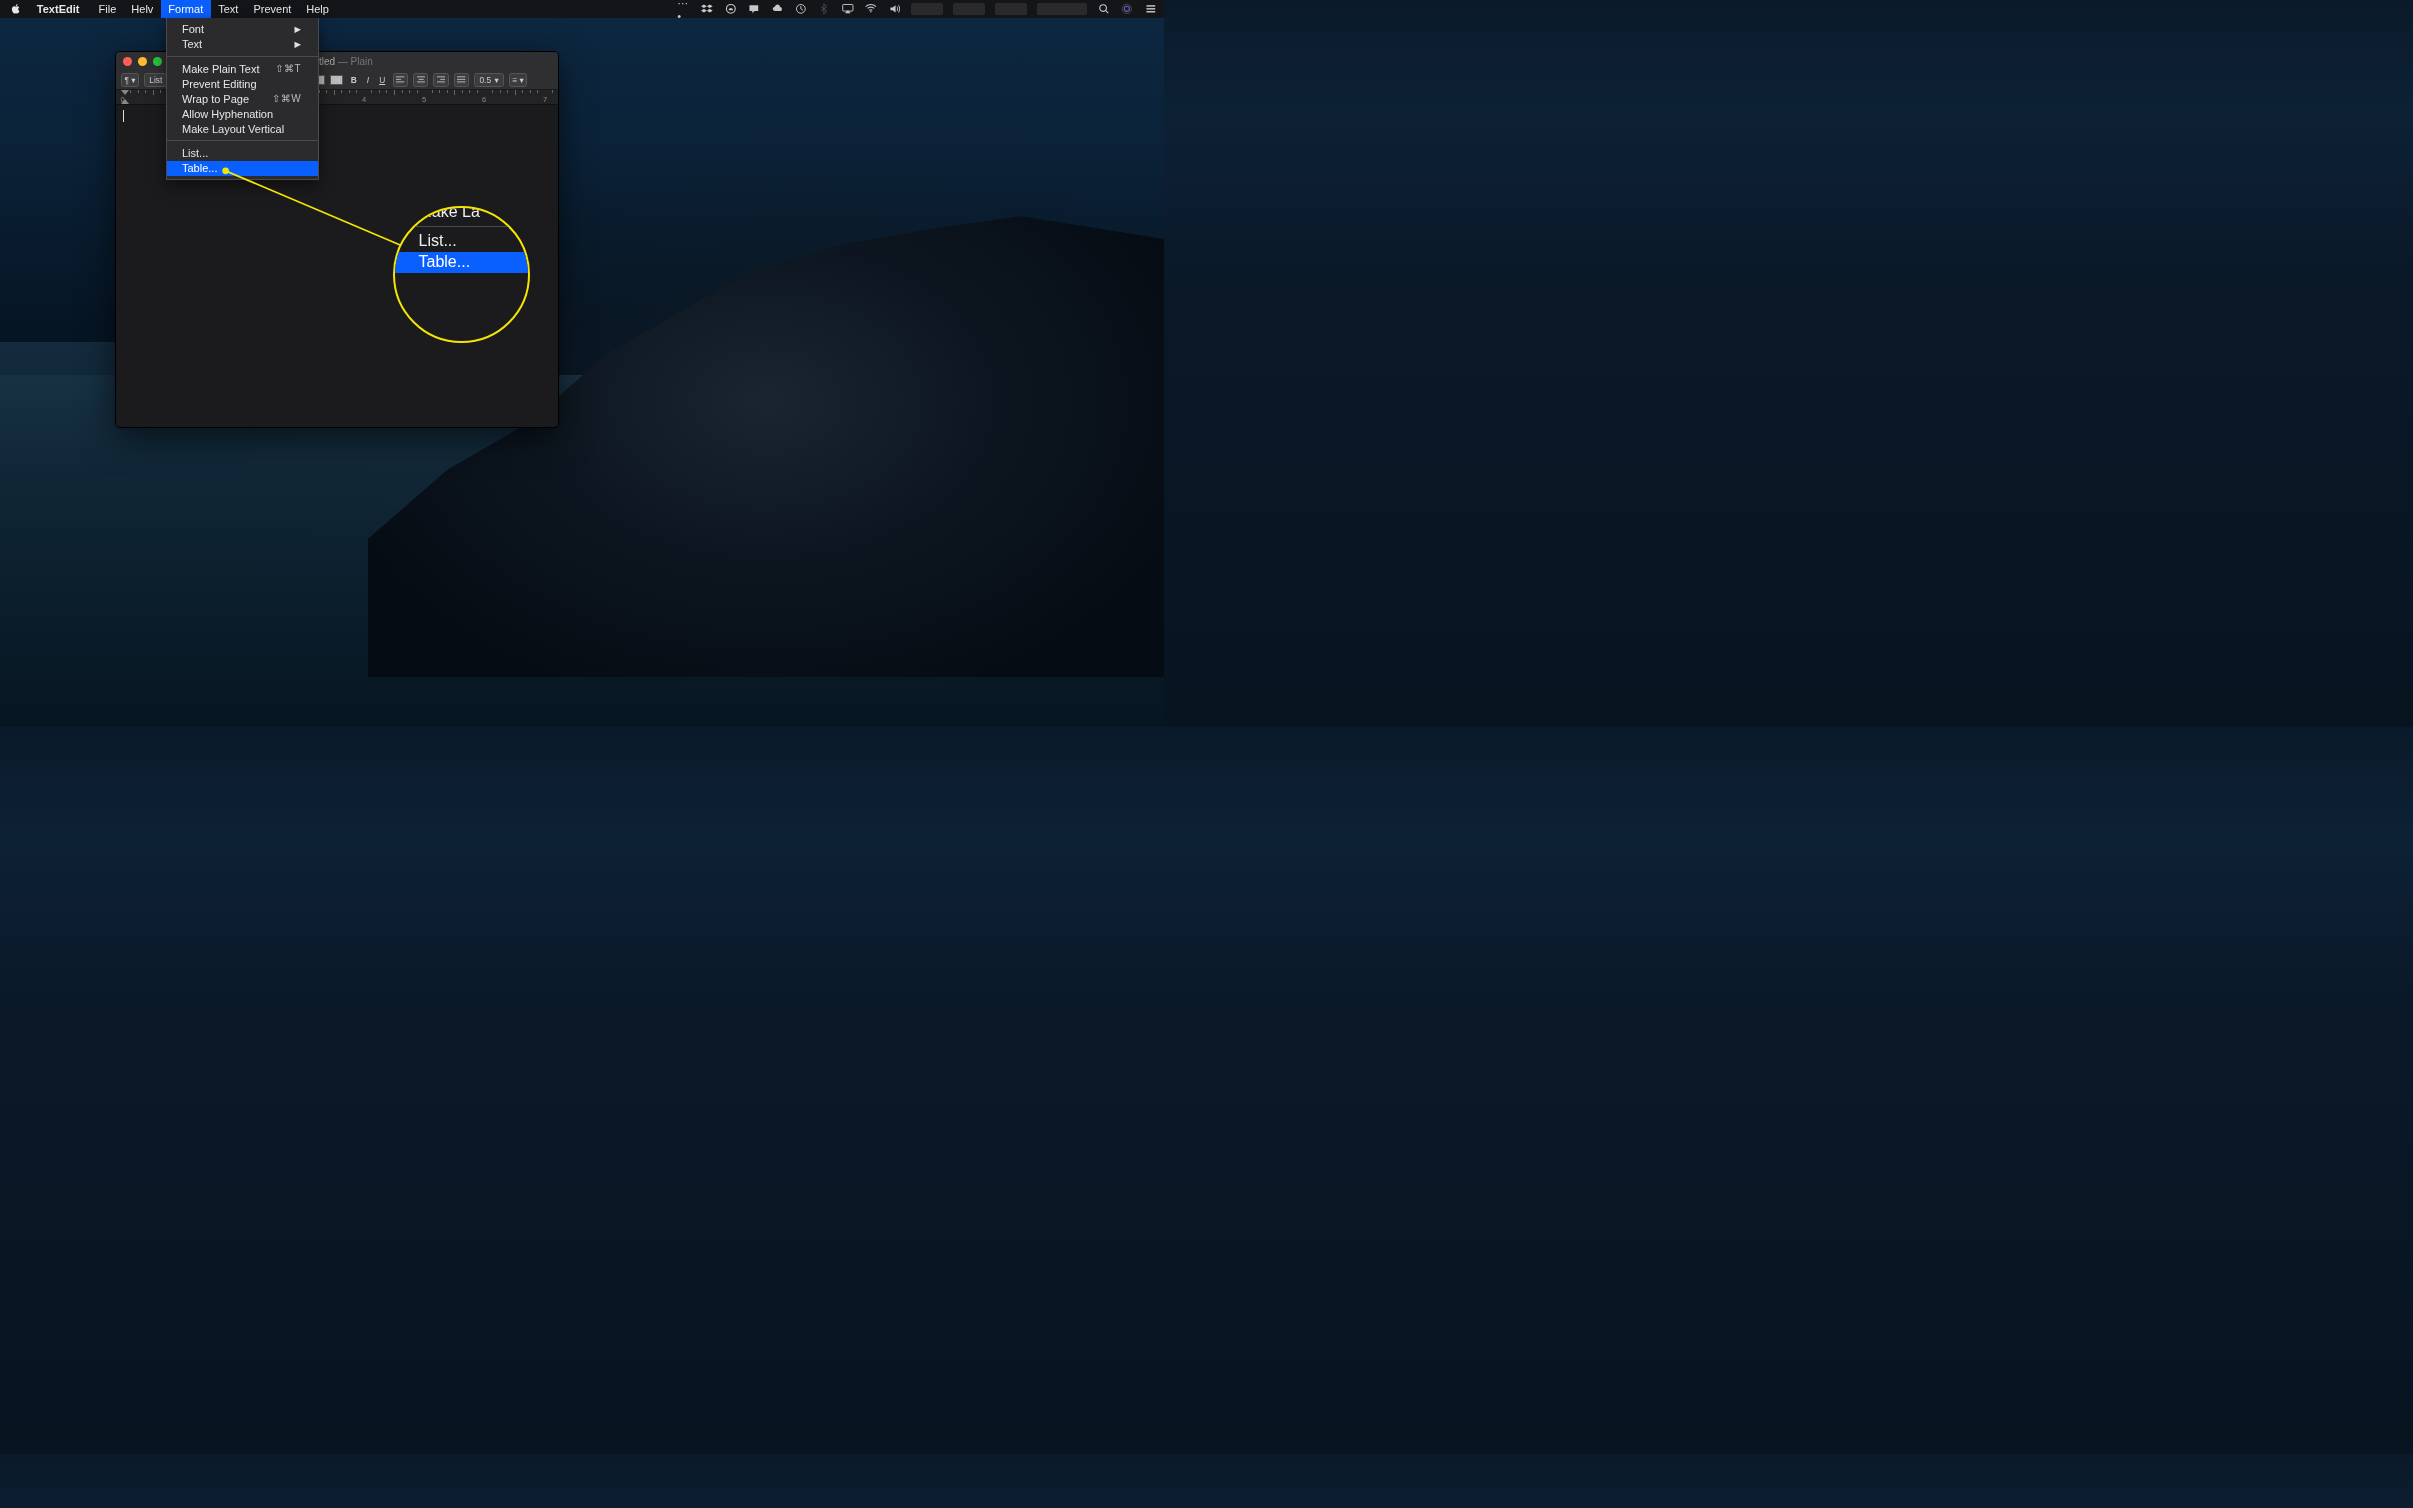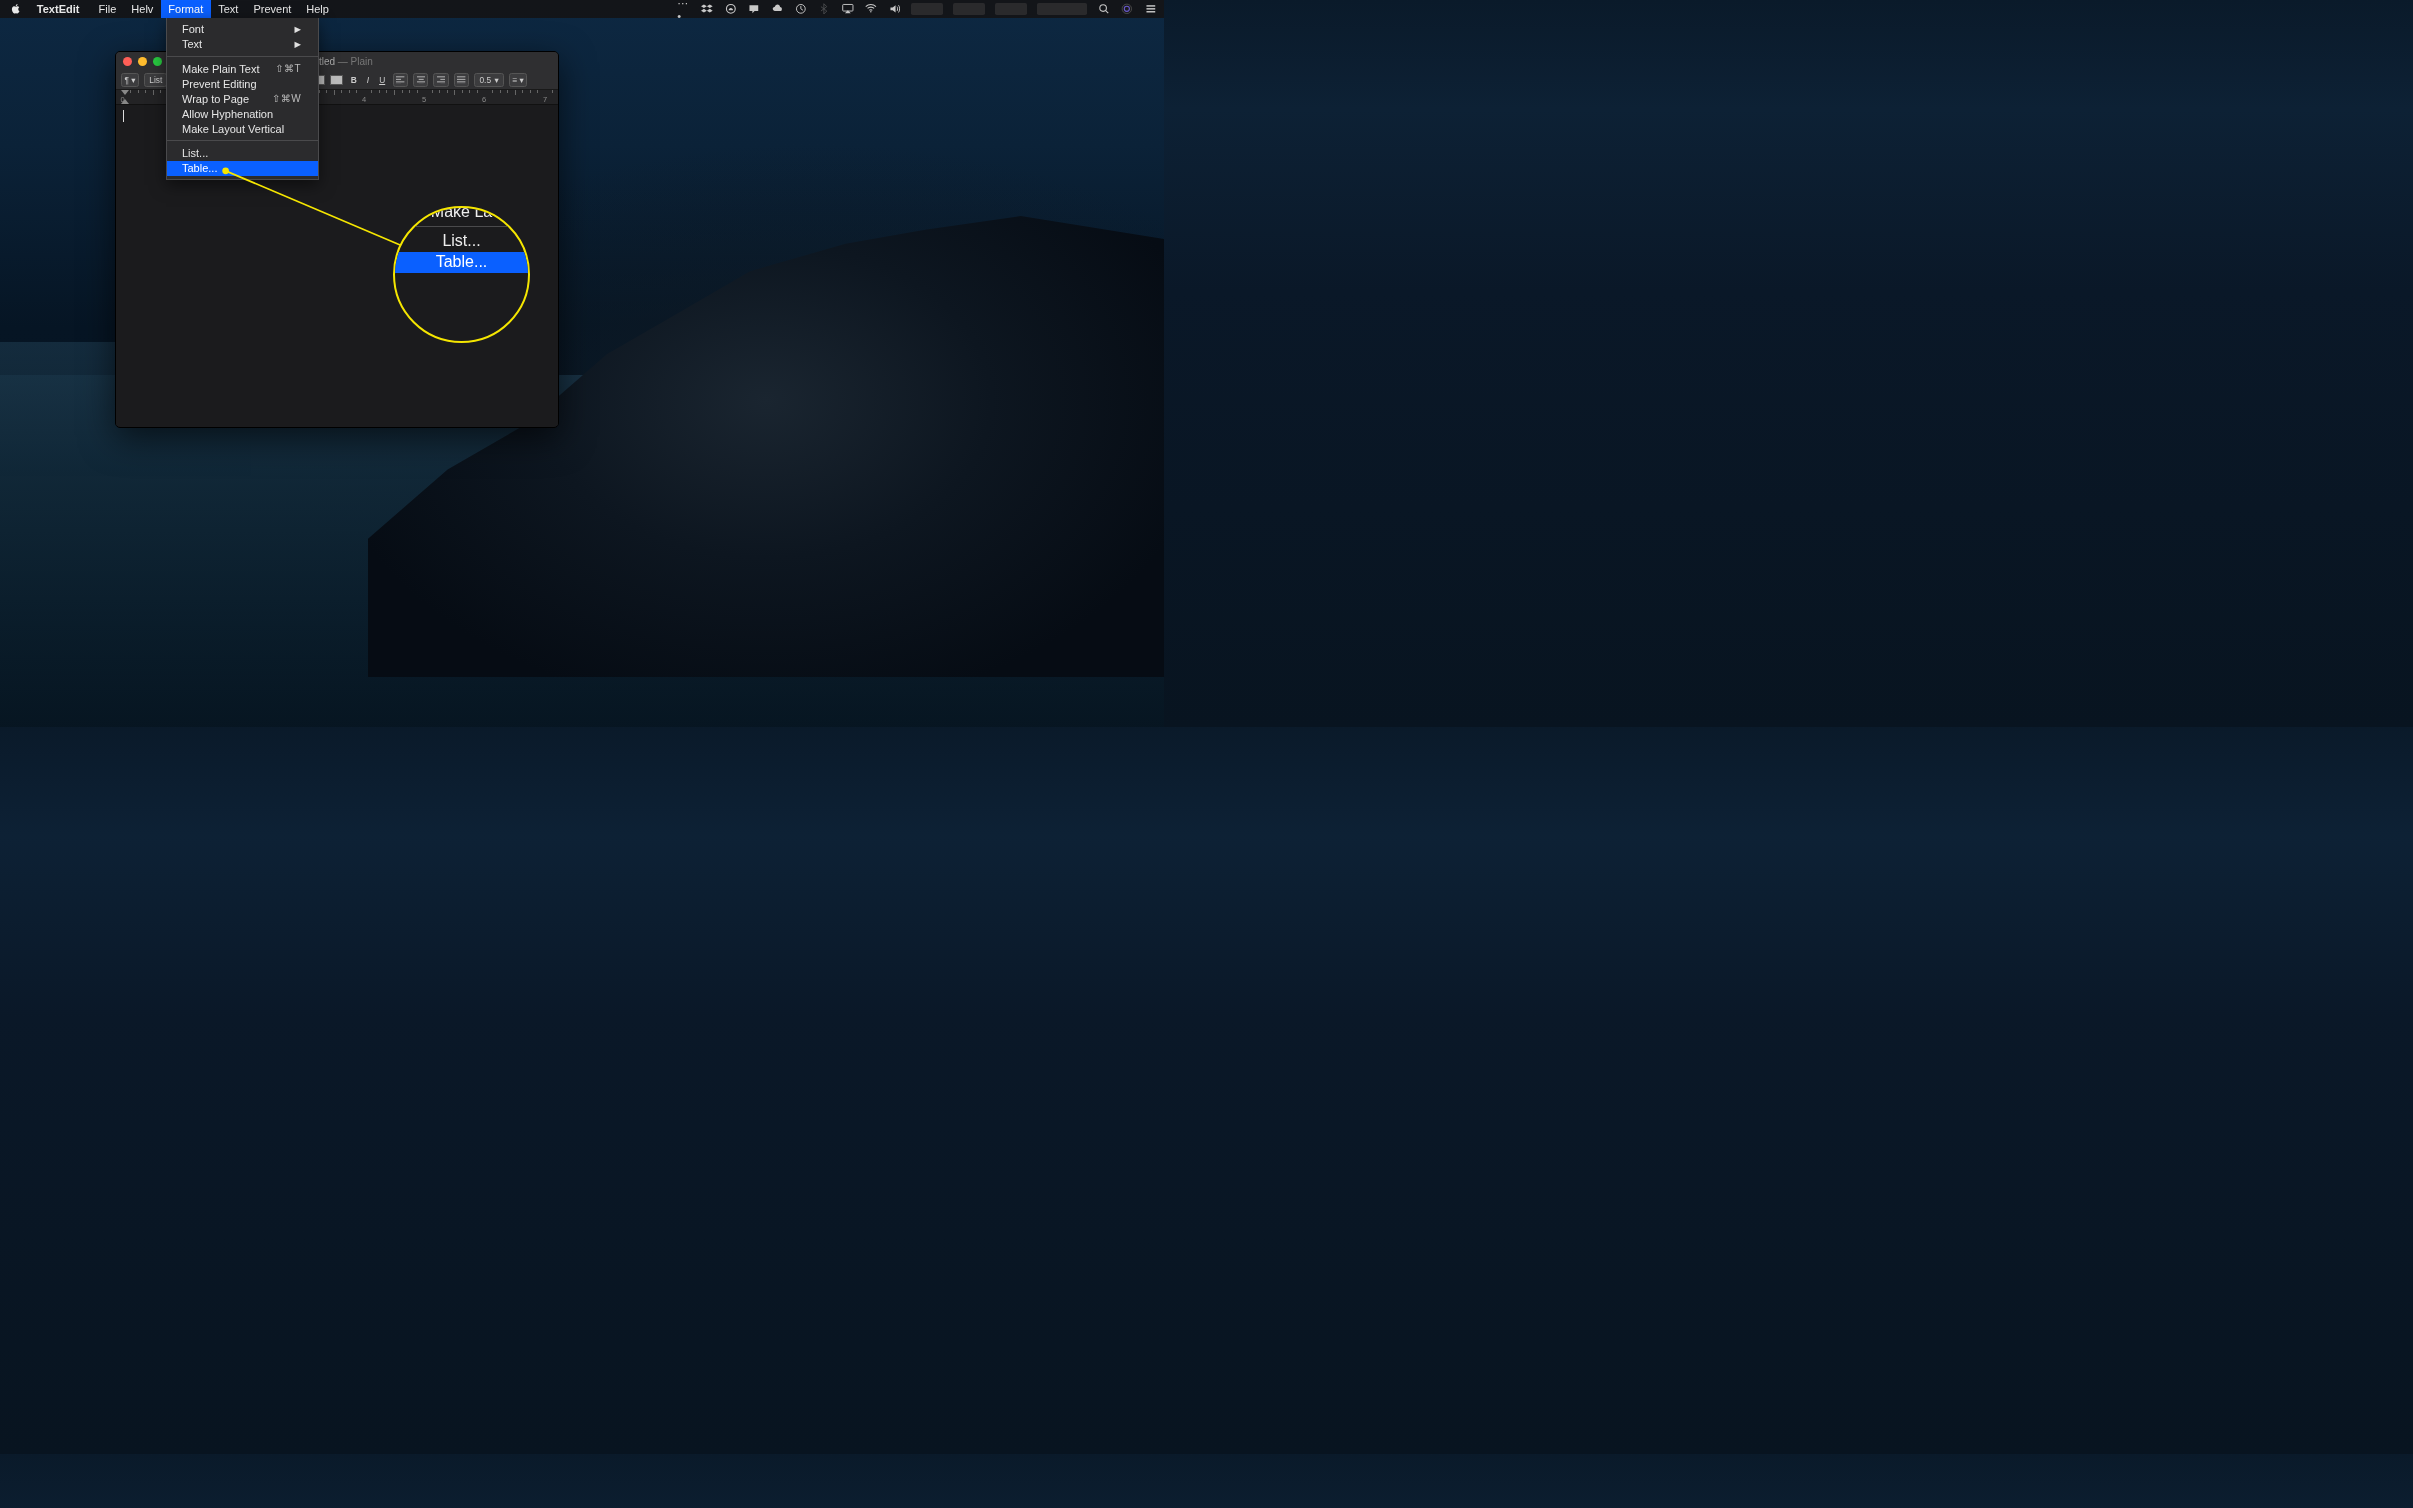--- a/index.html
+++ b/index.html
@@ -193,21 +193,21 @@
     border: 2.5px solid #f5e600;
     border-radius: 50%;
     overflow: hidden;
     background:#1b1b1d;
   }
   .zoom-inner {
     position:absolute; top:-6.7px; left:0; right:0;
     color:#eee; font-size:16px;
   }
   .zoom-row {
-    padding: 1.7px 23.5px; white-space:nowrap;text-align:center;
+    padding: 1.7px 23.5px; white-space:nowrap;
   }
   .zoom-row.hl { background:#0a60ff; color:#fff;}
   .zoom-sep { height:0.8px; background:#4a4a4c; margin:3.4px 0;}
   .zoom-inner .cut { padding-left:23.5px; }
 
   svg.icon { width:11.7px; height:11.7px; }
 </style>
 </head>
 <body>
 

